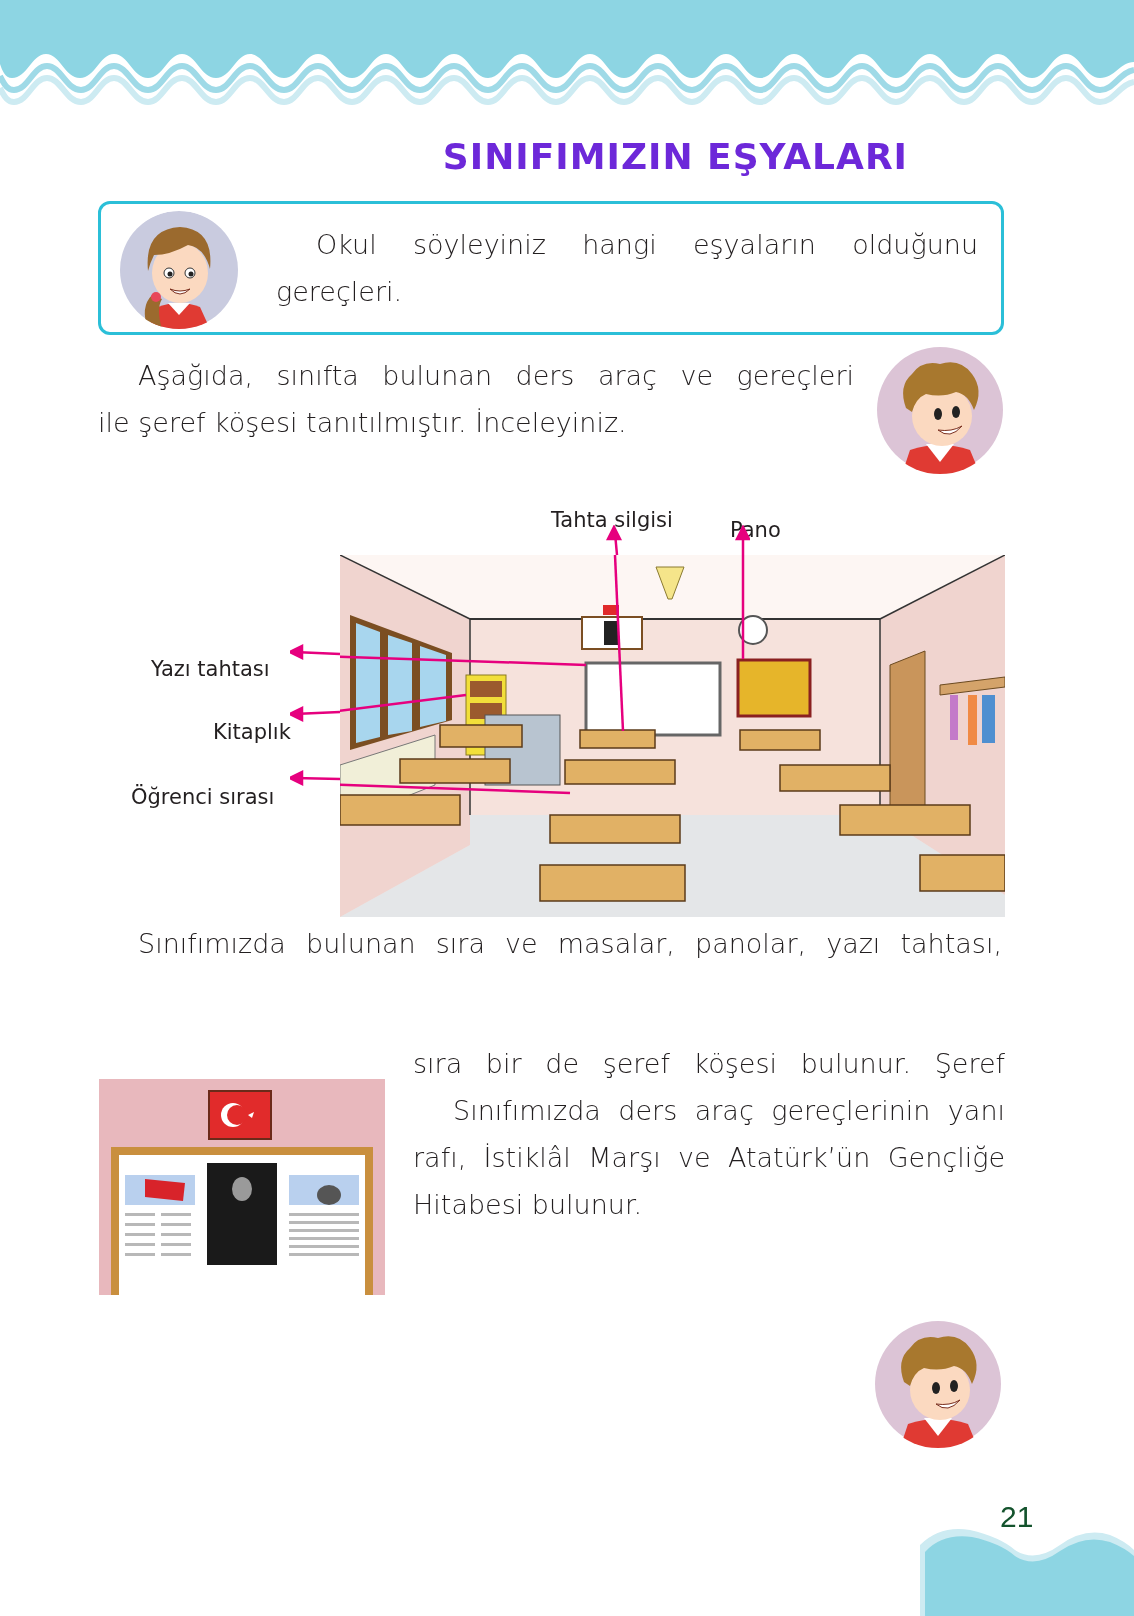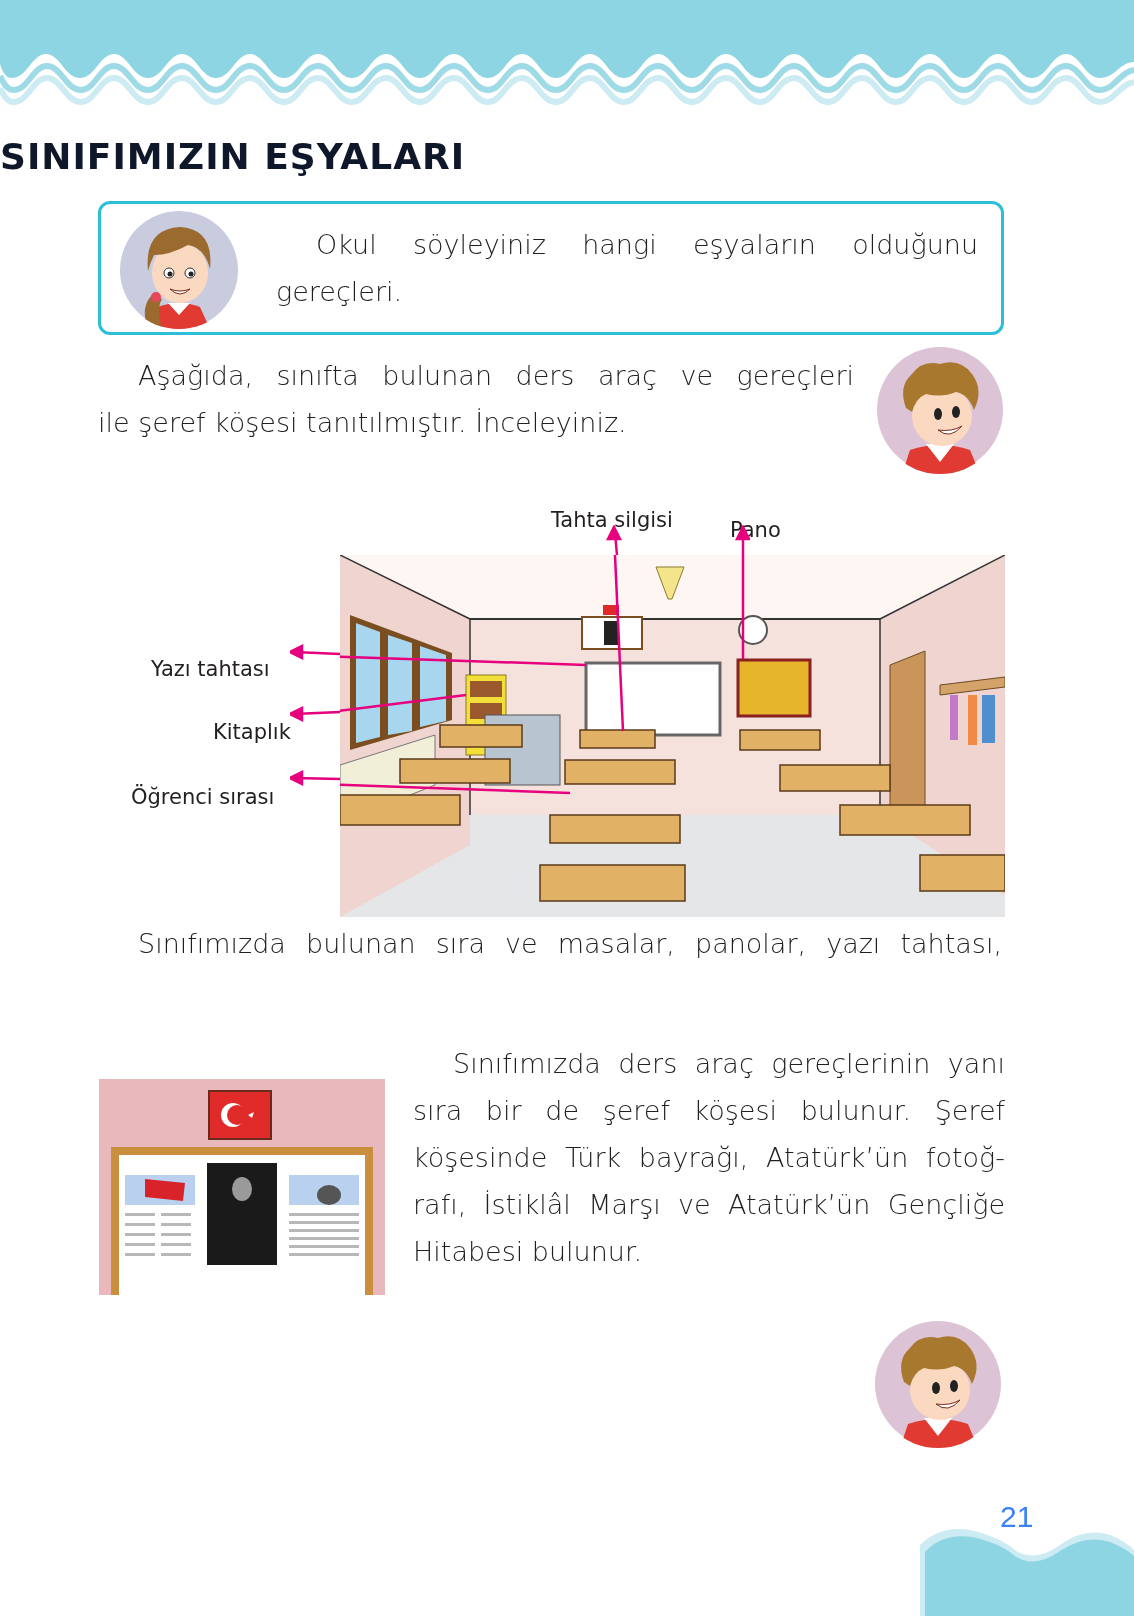--- a/index.html
+++ b/index.html
@@ -5,40 +5,40 @@
   html, body { margin: 0; padding: 0; }
   body {
     width: 1134px; height: 1616px; position: relative; overflow: hidden;
     background: #ffffff;
     font-family: "DejaVu Sans", sans-serif;
     color: #231f20;
   }
   .abs { position: absolute; }
   .top-band { left: 0; top: 0; width: 1134px; height: 110px; }
   .title {
-    left: 0; width: 908px; top: 136px; text-align: left;
+    left: 0; width: 908px; top: 136px; text-align: right;
     font-family: "DejaVu Sans", sans-serif; font-weight: bold;
-    font-size: 36px; color: #0f172a; letter-spacing: 1px;
+    font-size: 36px; color: #6d28d9; letter-spacing: 1px;
   }
   .prompt-box {
     left: 98px; top: 201px; width: 906px; height: 134px;
     border: 3px solid #2bbfd8; border-radius: 12px; box-sizing: border-box;
     background: #fff;
   }
   .avatar { border-radius: 50%; overflow: hidden; }
   .body-text {
     font-family: "DejaVu Sans", sans-serif; font-size: 27px; line-height: 47px;
     font-weight: 300; color: #231f20; text-align: justify;
   }
   .body-text .ind { display: inline-block; width: 40px; }
   .label {
     font-family: "DejaVu Sans", sans-serif; font-size: 21px; color: #231f20;
     white-space: nowrap;
   }
-  .page-num { font-family: "Liberation Sans", sans-serif; font-size: 30px; color: #3b82f6; text-align: center; }
+  .page-num { font-family: "Liberation Sans", sans-serif; font-size: 30px; color: #14532d; text-align: center; }
 </style>
 </head>
 <body>
 
 <svg class="abs top-band" viewBox="0 0 1134 110" preserveAspectRatio="none">
   <defs>
     <pattern id="wv" x="0" y="0" width="55" height="110" patternUnits="userSpaceOnUse">
       <path d="M0,62 Q13,80 27,64 Q41,48 55,62" fill="none"></path>
     </pattern>
   </defs>
@@ -211,23 +211,22 @@
     <rect x="190" y="134" width="70" height="3"></rect>
       <rect x="190" y="142" width="70" height="3"></rect>
     <rect x="190" y="150" width="70" height="3"></rect>
       <rect x="190" y="158" width="70" height="3"></rect>
     <rect x="190" y="166" width="70" height="3"></rect>
       <rect x="190" y="174" width="70" height="3"></rect>
   </g>
 </svg>
 
 <div class="abs body-text" style="left:413px;top:1040px;width:592px;">
+  <div style="text-align:justify;text-align-last:justify;">sıra bir de şeref köşesi bulunur. Şeref</div>
   <div style="text-align:justify;text-align-last:justify;"><span class="ind"></span><span>Sınıfımızda ders araç gereçlerinin yanı</span></div>
-  <div style="text-align:justify;text-align-last:justify;">sıra bir de şeref köşesi bulunur. Şeref</div>
-  <div style="text-align:justify;text-align-last:justify;">köşesinde Türk bayrağı, Atatürk’ün fotoğ-</div>
   <div style="text-align:justify;text-align-last:justify;">rafı, İstiklâl Marşı ve Atatürk’ün Gençliğe</div>
   <div>Hitabesi bulunur.</div>
 </div>
 
 <div class="abs body-text" style="left:98px;top:1305px;width:738px;line-height:55px;">
 </div>
 <div class="abs avatar" style="left:874px;top:1320px;width:128px;height:128px;">
   <svg width="128" height="128" viewBox="0 0 128 128">
     <circle cx="64" cy="64" r="63" fill="#dcc4d6"></circle>
     <path d="M26,128 L34,104 Q64,94 94,104 L104,128 Z" fill="#e03a33"></path>

